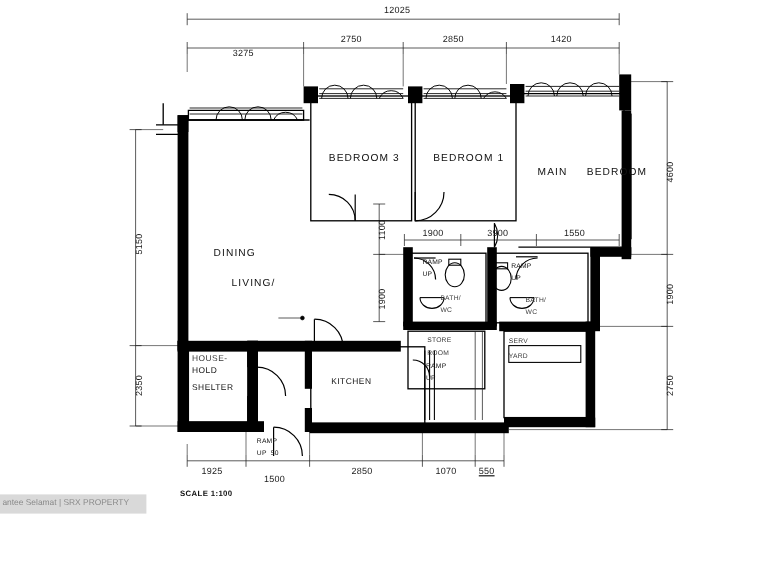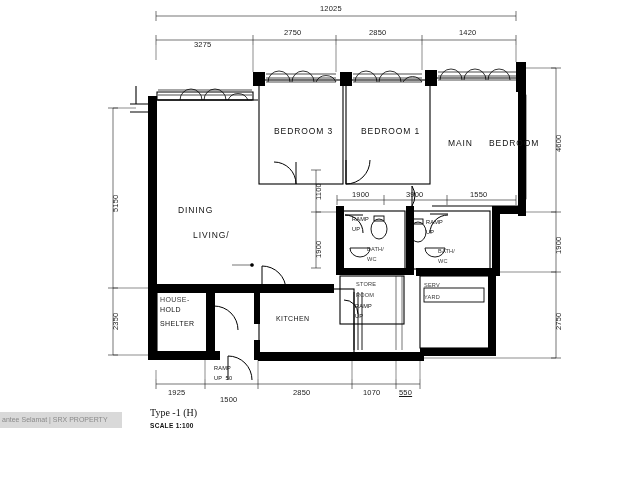--- a/index.html
+++ b/index.html
@@ -337,19 +337,18 @@
 <div class="txt room tiny" style="left:426px;top:219px;">RAMP</div>
 <div class="txt room tiny" style="left:426px;top:229px;">UP</div>
 
 <div class="txt room tiny" style="left:355px;top:303px;">RAMP</div>
 <div class="txt room tiny" style="left:355px;top:313px;">UP</div>
 
 <div class="txt room tiny" style="left:214px;top:365px;">RAMP</div>
 <div class="txt room tiny" style="left:214px;top:375px;">UP  50</div>
 
 <div id="title-block">
-  <div class="t2">Type -1 (H)</div>
   <div class="t3">SCALE  1:100</div>
 </div>
 
 <div id="watermark">
   <span>antee Selamat | SRX PROPERTY</span>
 </div>
 
 </body></html>

